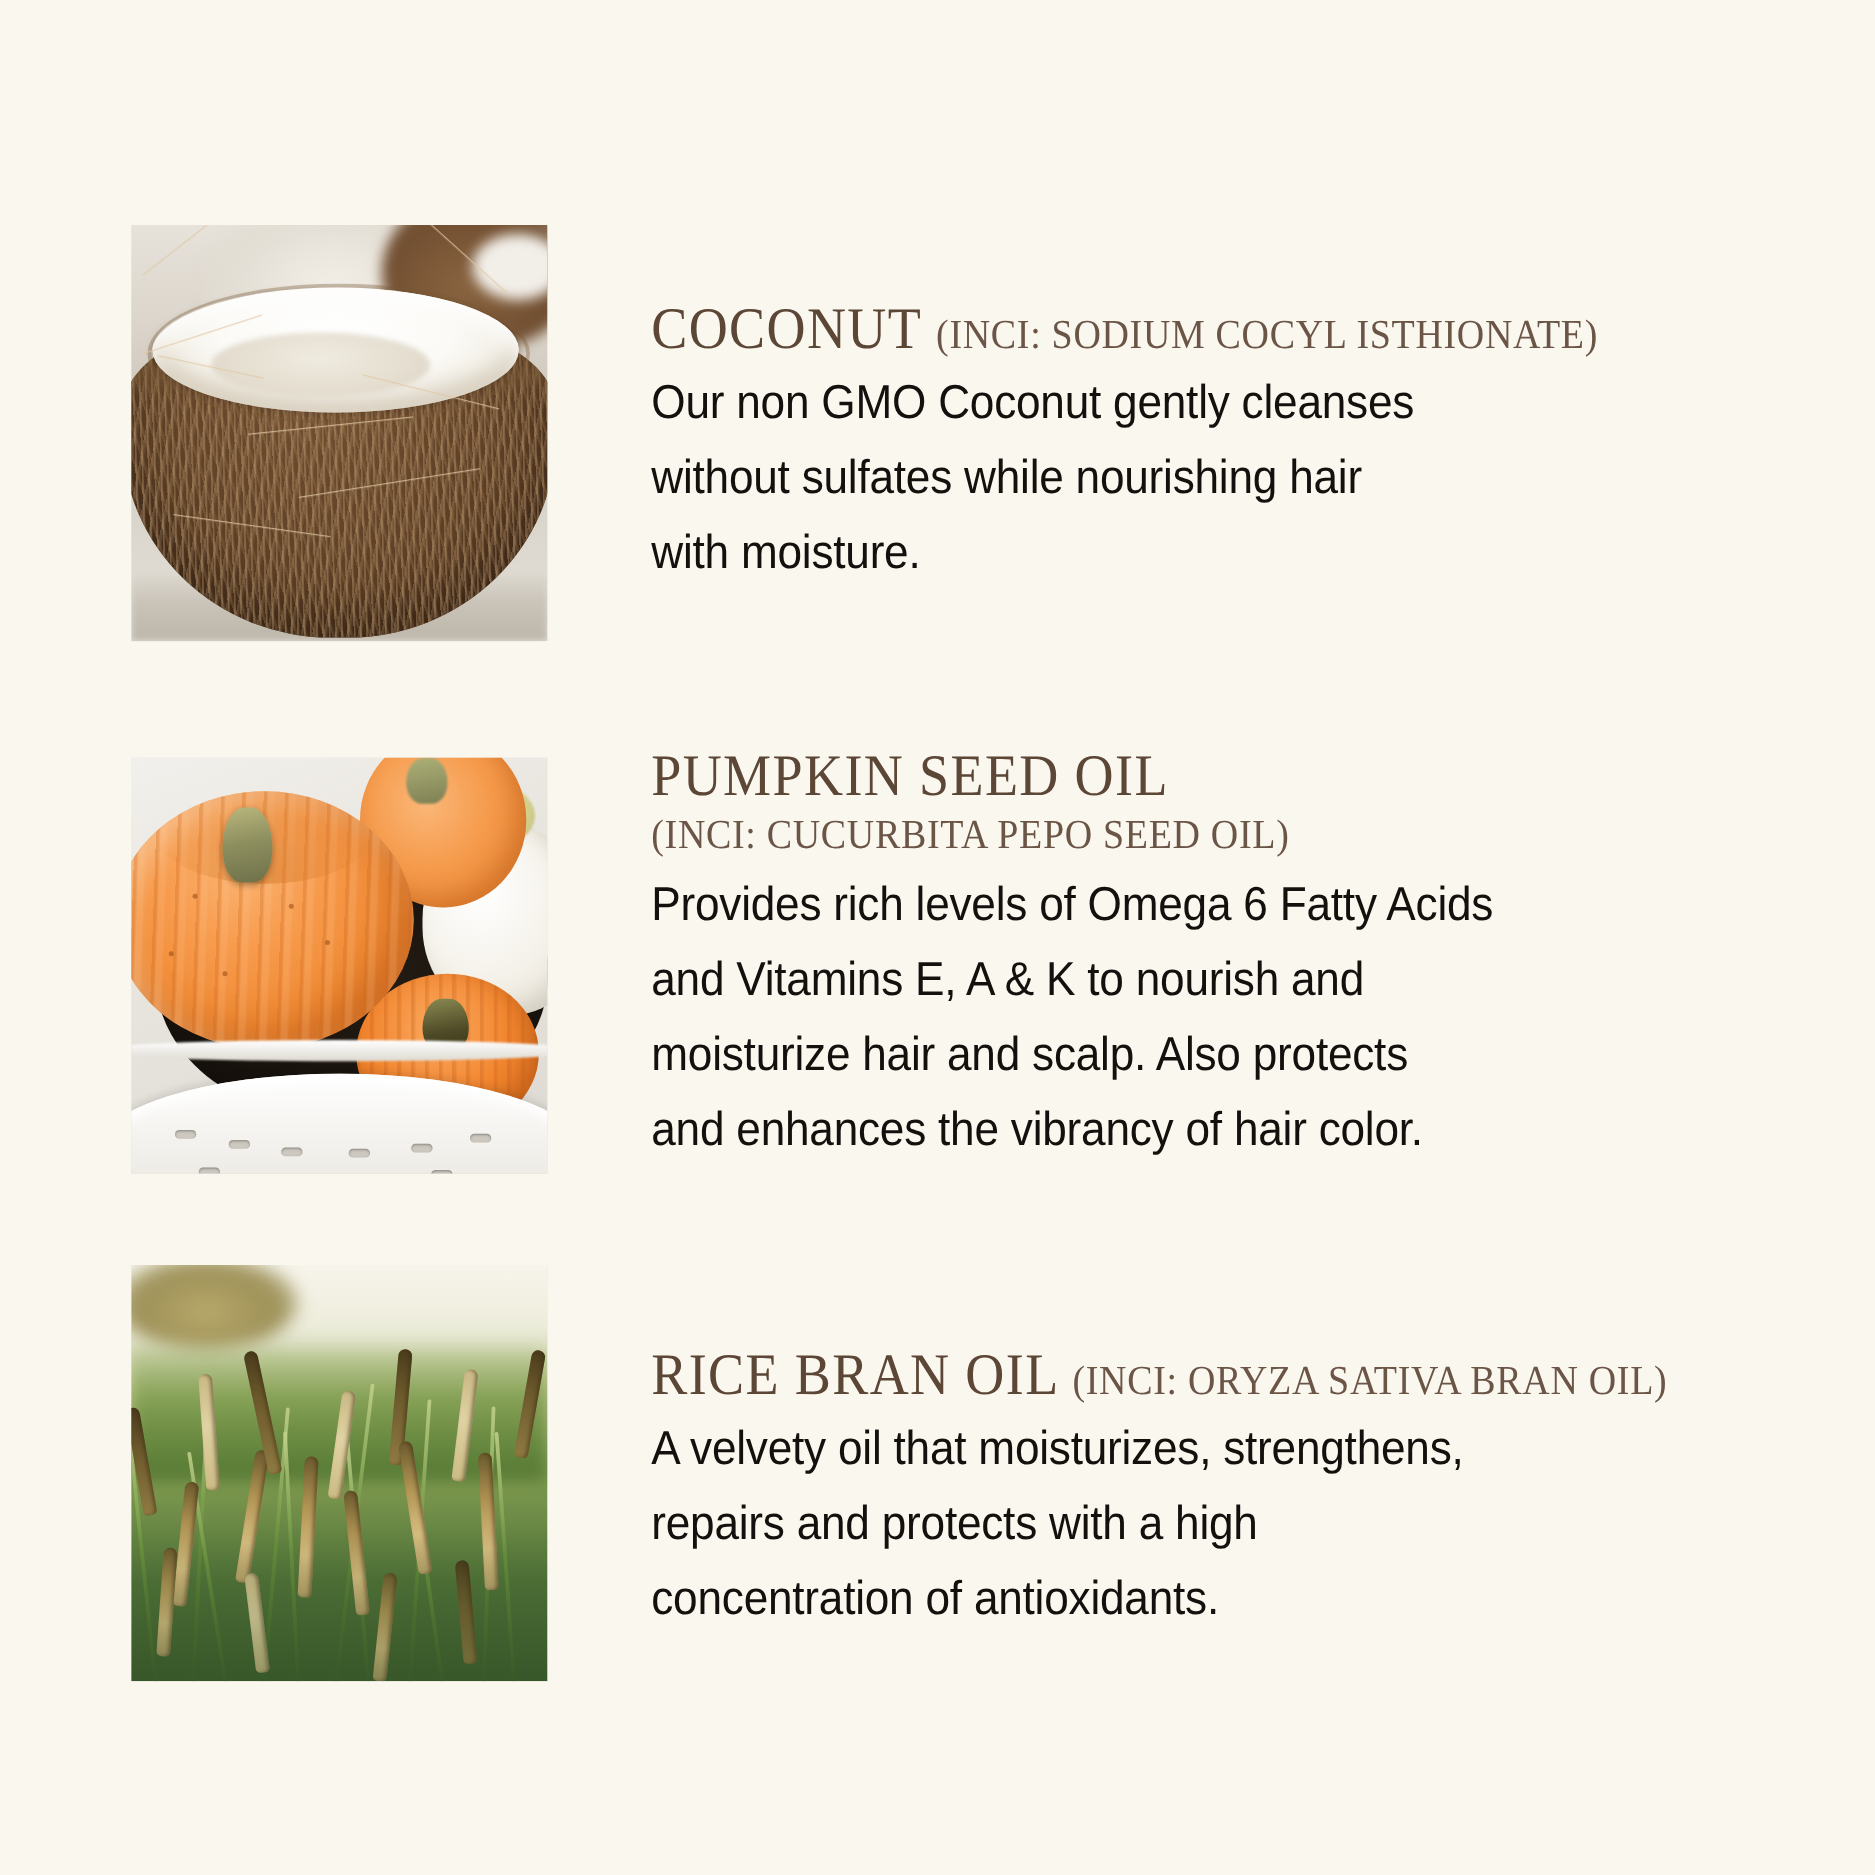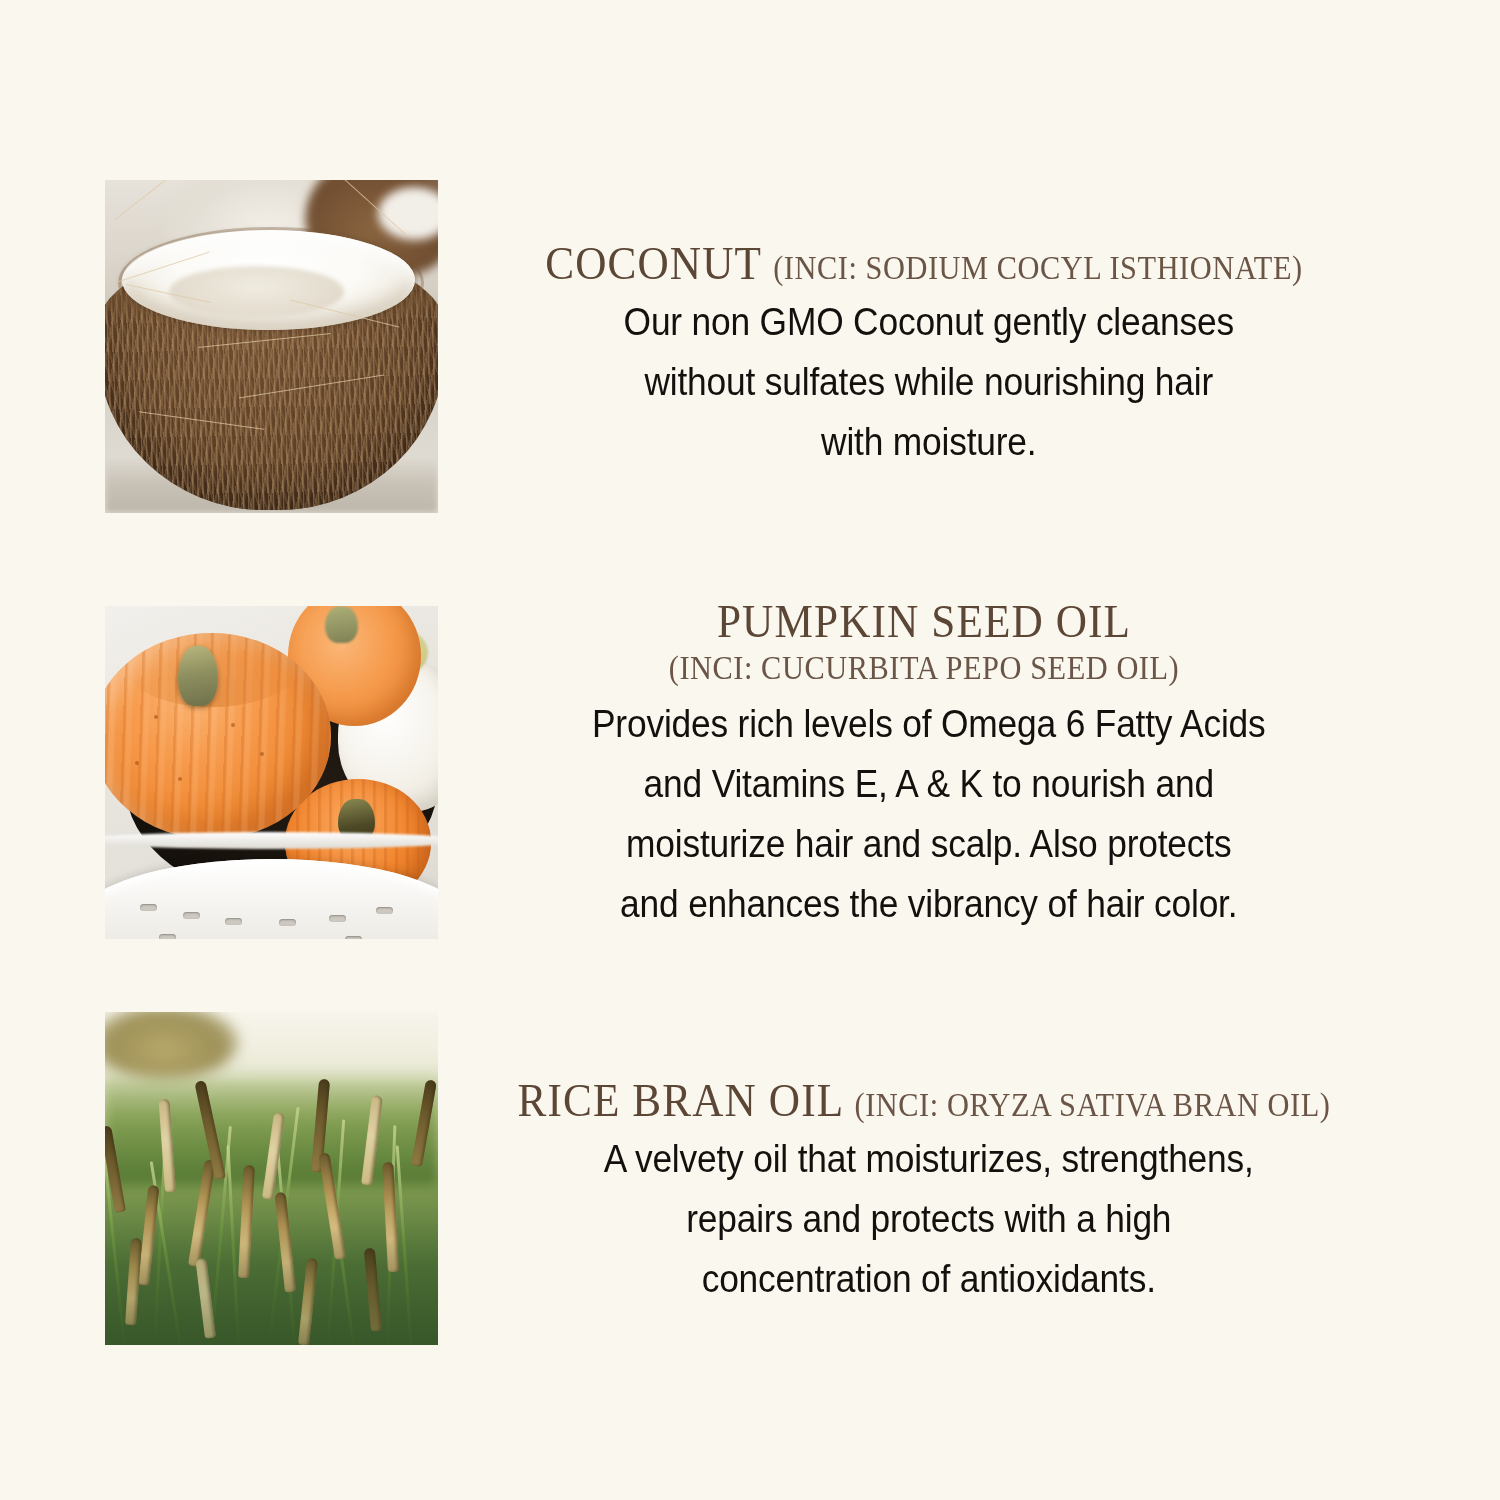--- a/index.html
+++ b/index.html
@@ -38,23 +38,22 @@
   }
   .thumb {
     width: 100%;
     height: 100%;
     display: block;
     position: relative;
     overflow: hidden;
   }
   .copy {
     position: absolute;
-    left: 487px;
+    left: 521px;
     width: 950px;
-    text-align: center;
   }
   .heading {
     color: #5d4staticred;
     margin: 0;
   }
   h2.heading {
     font-family: "Liberation Serif", serif;
     color: #5c4636;
     font-weight: 400;
     font-size: 47px;

